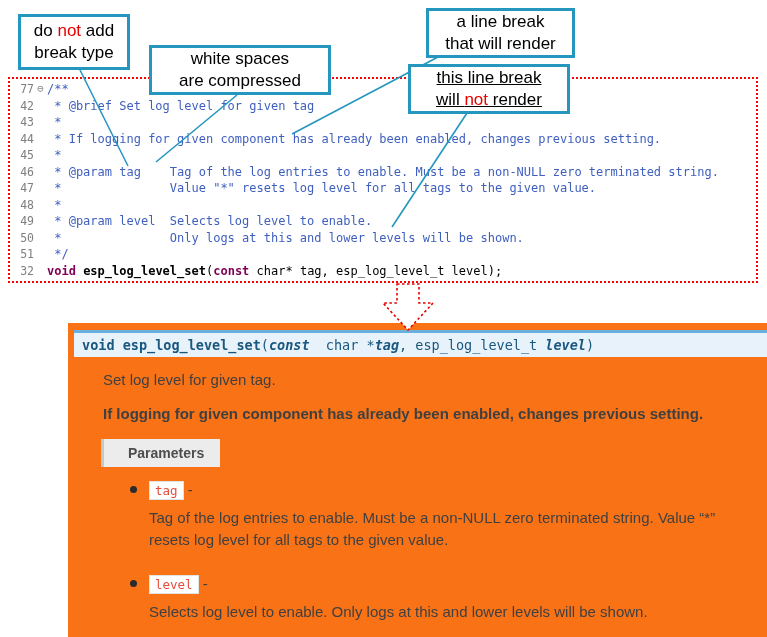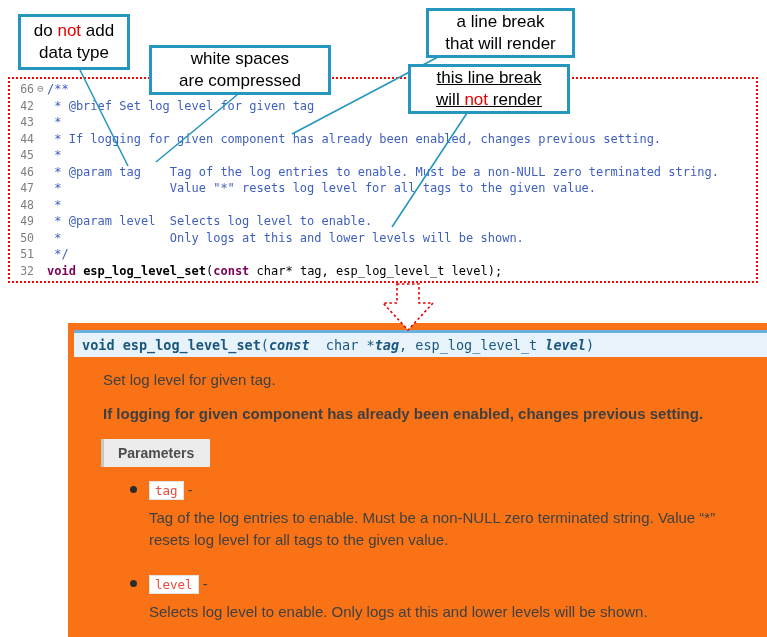--- a/index.html
+++ b/index.html
@@ -44,41 +44,41 @@
     font-family:"DejaVu Sans Mono", monospace; font-size:13.5px; color:#19577f; white-space:pre;
   }
   .sig .b { font-weight:bold; }
   .sig .i { font-style:italic; }
   .docs p { position:absolute; left:35px; font-size:15px; color:#404040; }
   #para1 { top:48px; }
   #para2 { top:82px;font-weight:bold; }
   .params-label {
     position:absolute; left:33px; top:116px;
     background:#ececec; border-left:3px solid #c7c7c7;
-    color:#4d4d4d; font-weight:bold; font-size:14px; padding:6px 16px 6px 14px;
+    color:#4d4d4d; font-weight:bold; font-size:14px; padding:6px 16px 6px 24px;
   }
   .param-list { position:absolute; left:62px; top:158px; width:636px; }
   .param { margin-bottom:24px; }
   .param-head { margin-bottom:8px; }
   .dot { display:inline-block; width:7px; height:7px; border-radius:50%; background:#2b2b2b; margin-right:12px; vertical-align:2px; }
   .literal {
     font-family:"DejaVu Sans Mono", monospace; font-size:12.5px; color:#e74c3c;
     background:#fff; border:1px solid #e1e4e5; padding:1px 5px;
   }
   .dash { font-size:15px; color:#404040; }
   .param-desc { margin-left:19px; font-size:15px; line-height:22px; color:#404040; max-width:602px; }
 </style>
 </head>
 <body>
 
 <div class="stage">
 
   <div class="code-editor">
     <div id="code-lines">
-        <div class="code-line"><span class="ln">66</span><span class="fold">⊖</span><span class="code-text"><span class="seg comment">/**</span></span></div>
+        <div class="code-line"><span class="ln">77</span><span class="fold">⊖</span><span class="code-text"><span class="seg comment">/**</span></span></div>
         <div class="code-line"><span class="ln">42</span><span class="fold"></span><span class="code-text"><span class="seg comment"> * @brief Set log level for given tag</span></span></div>
         <div class="code-line"><span class="ln">43</span><span class="fold"></span><span class="code-text"><span class="seg comment"> *</span></span></div>
         <div class="code-line"><span class="ln">44</span><span class="fold"></span><span class="code-text"><span class="seg comment"> * If logging for given component has already been enabled, changes previous setting.</span></span></div>
         <div class="code-line"><span class="ln">45</span><span class="fold"></span><span class="code-text"><span class="seg comment"> *</span></span></div>
         <div class="code-line"><span class="ln">46</span><span class="fold"></span><span class="code-text"><span class="seg comment"> * @param tag    Tag of the log entries to enable. Must be a non-NULL zero terminated string.</span></span></div>
         <div class="code-line"><span class="ln">47</span><span class="fold"></span><span class="code-text"><span class="seg comment"> *               Value "*" resets log level for all tags to the given value.</span></span></div>
         <div class="code-line"><span class="ln">48</span><span class="fold"></span><span class="code-text"><span class="seg comment"> *</span></span></div>
         <div class="code-line"><span class="ln">49</span><span class="fold"></span><span class="code-text"><span class="seg comment"> * @param level  Selects log level to enable.</span></span></div>
         <div class="code-line"><span class="ln">50</span><span class="fold"></span><span class="code-text"><span class="seg comment"> *               Only logs at this and lower levels will be shown.</span></span></div>
         <div class="code-line"><span class="ln">51</span><span class="fold"></span><span class="code-text"><span class="seg comment"> */</span></span></div>
@@ -88,21 +88,21 @@
 
   <svg class="overlay" viewBox="0 0 767 637">
     <line x1="80" y1="70" x2="128" y2="166" stroke="#2596be" stroke-width="1.6"></line>
     <line x1="237" y1="95" x2="156" y2="162" stroke="#2596be" stroke-width="1.6"></line>
     <line x1="438" y1="57" x2="292" y2="134" stroke="#2596be" stroke-width="1.6"></line>
     <line x1="467" y1="113" x2="392" y2="227" stroke="#2596be" stroke-width="1.6"></line>
     <polygon points="397,284 419,284 419,303 433,303 408,330 383,303 397,303" fill="#ffffff" stroke="#e60000" stroke-width="1.6" stroke-dasharray="2.5 2.5"></polygon>
   </svg>
 
   <div class="callout" id="callout-0">
-      <div><span>do </span><span class="red">not</span><span> add</span><br><span>data type</span></div>
+      <div><span>do </span><span class="red">not</span><span> add</span><br><span>break type</span></div>
     </div>
   <div class="callout" id="callout-1">
       <div><span>white spaces</span><br><span>are compressed</span></div>
     </div>
   <div class="callout" id="callout-2">
       <div><span>a line break</span><br><span>that will render</span></div>
     </div>
   <div class="callout" id="callout-3">
       <div><span>this line break</span><br><span>will </span><span class="red">not</span><span> render</span></div>
     </div>

